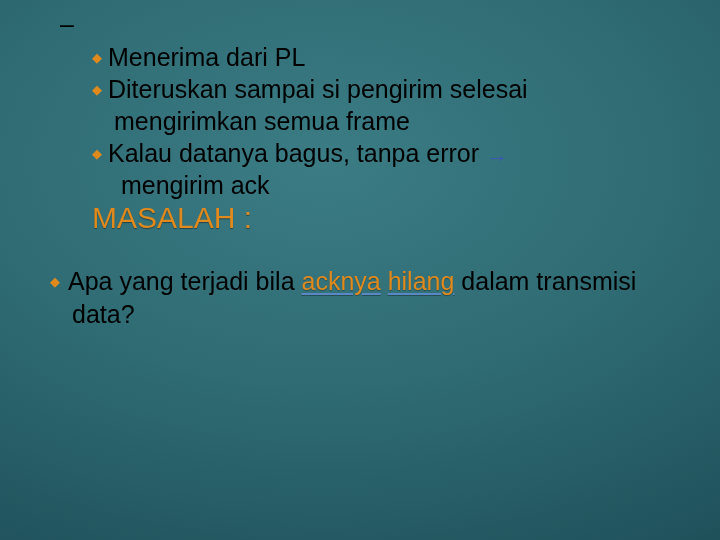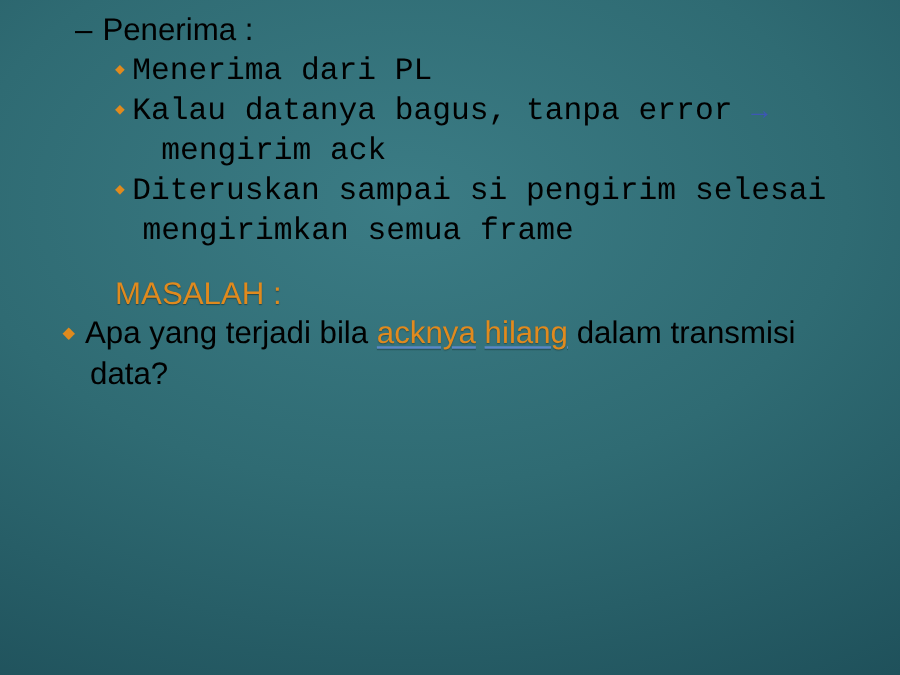--- a/index.html
+++ b/index.html
@@ -26,21 +26,20 @@
     margin-left: 20px;
     margin-bottom: 2px;
   }
   .dash-line .dash {
     color: #000;
     margin-right: 8px;
     font-size: 25px;
   }
   .sub-list {
     margin-left: 52px;
-    font-family: Liberation Mono, monospace;
   }
   .sub-item {
     font-size: 25px;
     line-height: 1.28;
     text-indent: -22px;
     padding-left: 22px;
     position: relative;
   }
   .sub-item::before {
     content: "◆";
@@ -50,26 +49,27 @@
     top: -4px;
     margin-right: 6px;
   }
   .inline-arrow {
     color: #3d57b5;
     font-weight: bold;
     font-size: 22px;
   }
   .masalah {
     margin-left: 52px;
-    font-size: 25px;
+    font-size: 30px;
     color: #e08a1e;
     text-shadow: 0 1px 1px rgba(0,0,0,0.4);
-    margin-top: 20px;
+    margin-top: 0;
   }
   .q-block {
+    margin-top: 30px;
     margin-left: 4px;
     font-size: 25px;
     line-height: 1.3;
     padding-left: 28px;
     text-indent: -22px;
   }
   .q-block .dia {
     color: #e08a1e;
     font-size: 13px;
     position: relative;
@@ -87,32 +87,31 @@
     text-underline-offset: 3px;
   }
 </style>
 </head>
 <body>
 
 <div class="slide">
 
   <div class="dash-line">
     <span class="dash">–</span>
-    <span>Penerima :</span>
   </div>
 
   <div class="sub-list">
 
     <div class="sub-item"><span>Menerima dari PL</span></div>
 
 
 
+    <div class="sub-item"><span>Diteruskan sampai si pengirim selesai</span><br><span>mengirimkan semua frame</span></div>
+
     <div class="sub-item"><span>Kalau datanya bagus, tanpa error</span> <span class="inline-arrow">→</span><br>&nbsp;<span>mengirim ack</span></div>
-
-    <div class="sub-item"><span>Diteruskan sampai si pengirim selesai</span><br><span>mengirimkan semua frame</span></div>
 
   </div>
 
   <div class="masalah">MASALAH :</div>
 
   <div class="q-block">
     <span class="dia">◆</span><span>Apa yang terjadi bila </span><span class="orange uline">acknya</span> <span class="orange uline">hilang</span><span> dalam transmisi data?</span>
   </div>
 
 </div>

